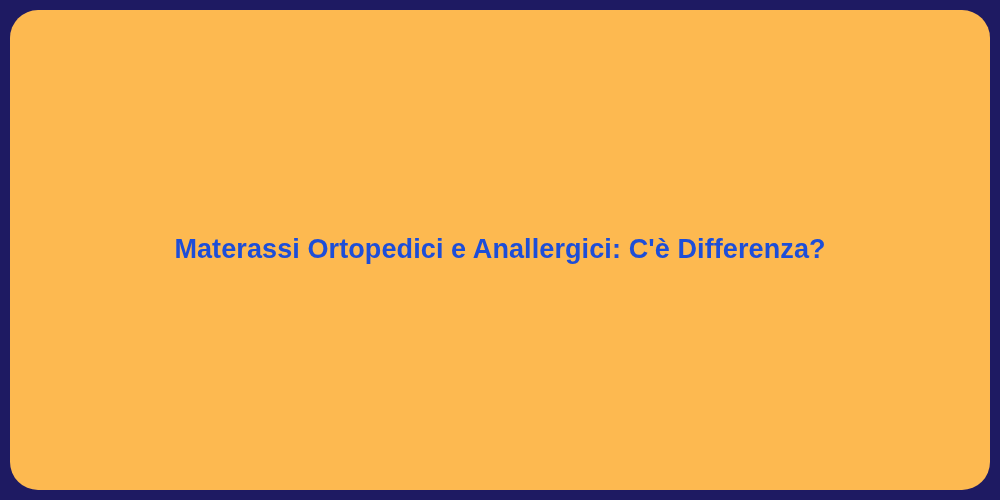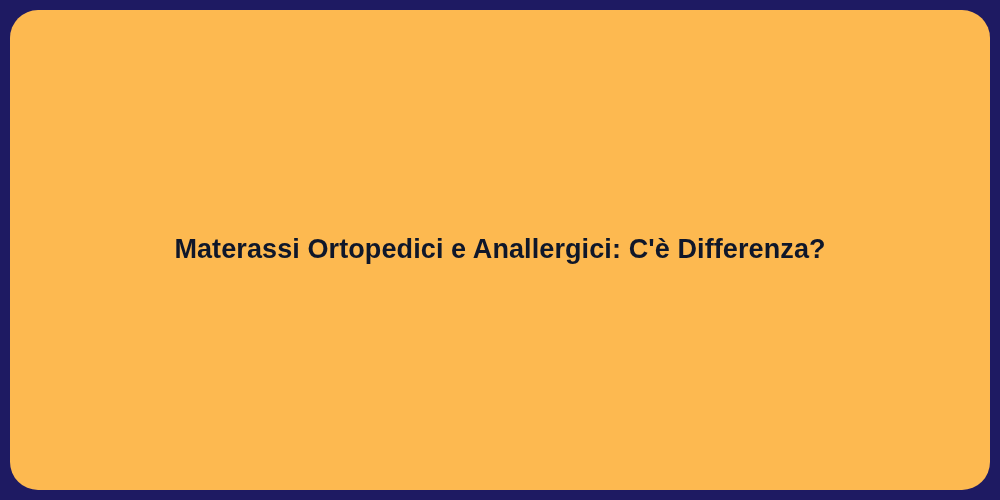--- a/index.html
+++ b/index.html
@@ -35,21 +35,21 @@
     border-radius: 28px;
     display: flex;
     align-items: center;
     justify-content: center;
     text-align: center;
     padding: 0 48px;
   }
 
   .card-title {
     margin: 0;
-    color: #0f172a;
+    color: #1d4ed8;
     font-family: "Liberation Sans", sans-serif;
     font-size: 27px;
     font-weight: 700;
     line-height: 1.25;
     letter-spacing: 0.1px;
     white-space: nowrap;
   }
 </style>
 </head>
 <body>

